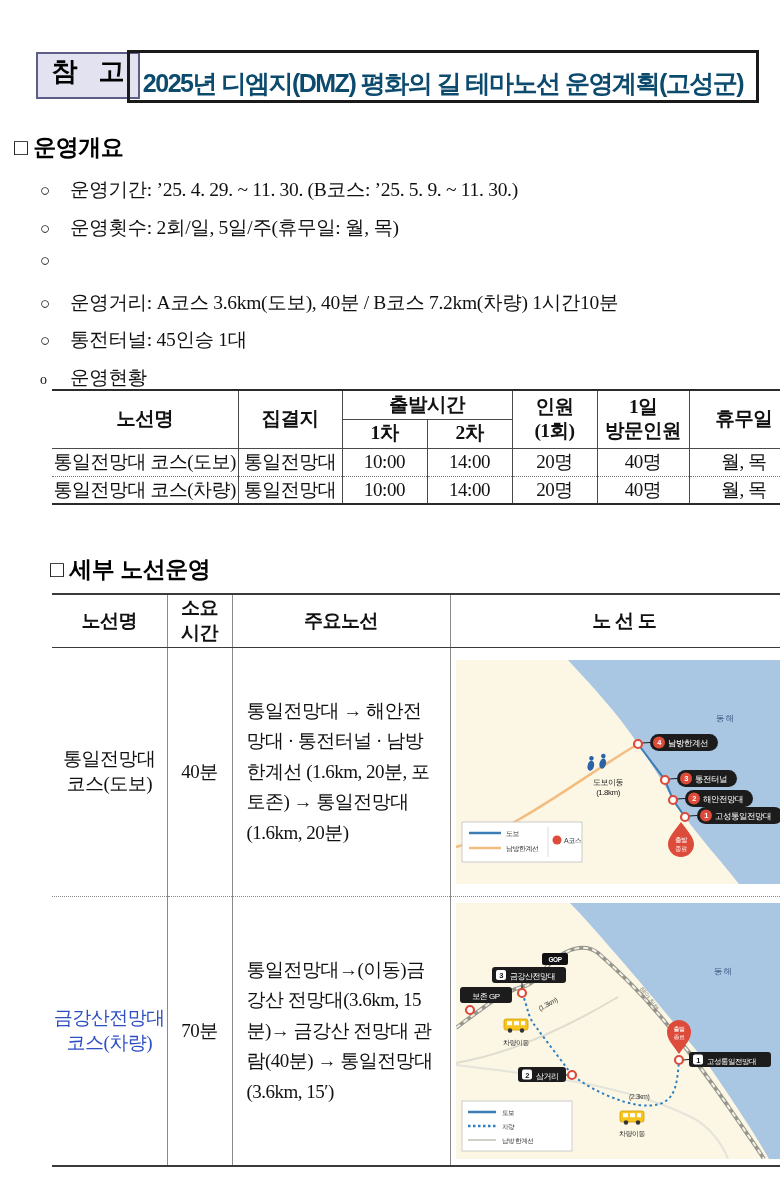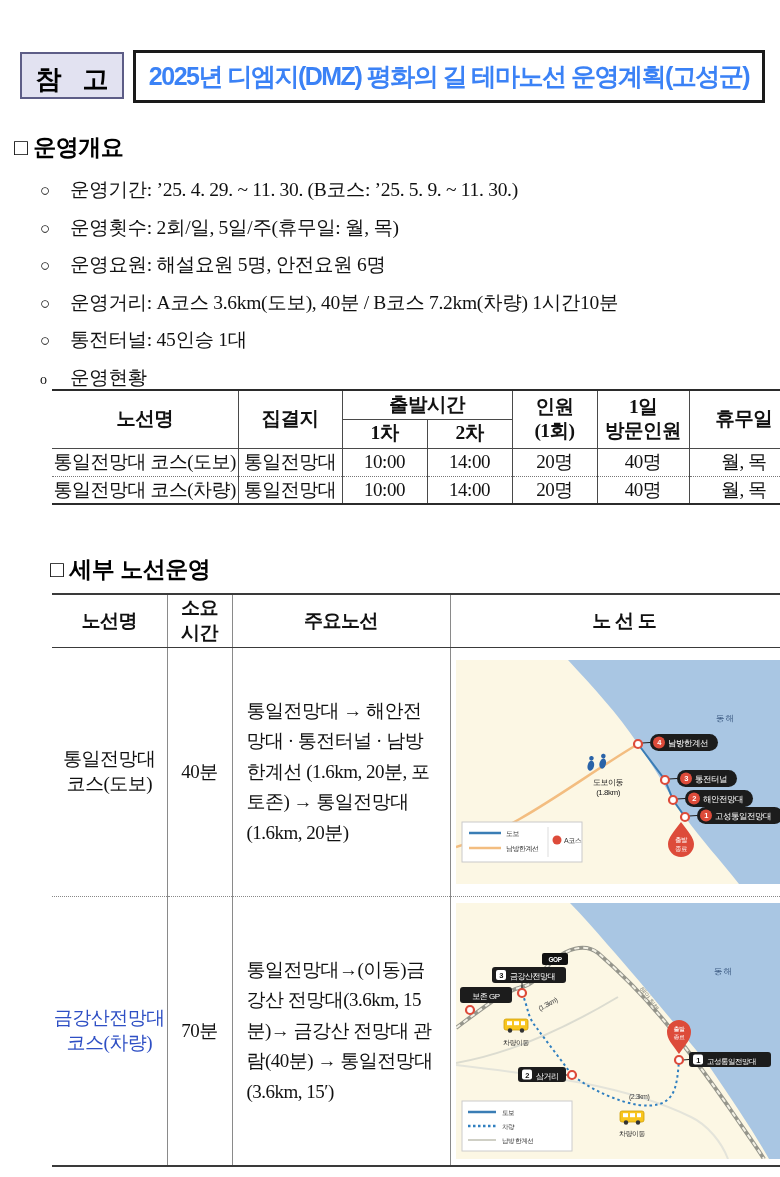--- a/index.html
+++ b/index.html
@@ -1,26 +1,26 @@
 <!DOCTYPE html>
 <html><head>
 <meta charset="utf-8">
 <style>
   html,body{margin:0;padding:0;background:#ffffff;}
   .page{position:relative;width:780px;height:1177px;background:#ffffff;overflow:hidden;
         font-family:"Liberation Sans",sans-serif;color:#111;}
   .serif{font-family:"Liberation Serif",serif;}
 
   
-  .ref-box{position:absolute;left:20px;top:52px;width:93px;height:43px;
-    background:#e2e2f1;border:2px solid #5d5d87;display:flex;align-items:flex-end;justify-content:center;
+  .ref-box{position:absolute;left:36px;top:52px;width:93px;height:43px;
+    background:#e2e2f1;border:2px solid #5d5d87;display:flex;align-items:flex-start;justify-content:center;
     font-size:26px;font-weight:bold;letter-spacing:7px;padding-left:7px;color:#000;}
-  .title-box{position:absolute;left:133px;top:50px;width:626px;height:47px;
-    border:3px solid #1a1a1a;display:flex;align-items:center;justify-content:center;
-    font-size:25px;font-weight:bold;letter-spacing:-1.5px;color:#3b82f6;white-space:nowrap;}
+  .title-box{position:absolute;left:127px;top:50px;width:626px;height:47px;
+    border:3px solid #1a1a1a;display:flex;align-items:flex-end;justify-content:center;
+    font-size:25px;font-weight:bold;letter-spacing:-1.5px;color:#0c4a6e;white-space:nowrap;}
 
   
   .sec-head{position:absolute;left:14px;font-size:23px;font-weight:bold;letter-spacing:-0.5px;color:#000;}
   #sec1-head{top:132px;}
   #sec2-head{top:554px;margin-left:36px;}
 
   
   .bullets{position:absolute;left:40px;top:176px;width:720px;}
   .bullets .row{display:flex;align-items:baseline;height:37.5px;font-size:19.5px;letter-spacing:-0.3px;}
   .bullets .marker{width:30px;flex:0 0 30px;font-size:17px;}
@@ -71,21 +71,20 @@
     <div class="row">
       <span class="marker">○</span>
       <span>운영기간: ’25. 4. 29. ~ 11. 30. (B코스: ’25. 5. 9. ~ 11. 30.)</span>
     </div>
     <div class="row">
       <span class="marker">○</span>
       <span>운영횟수: 2회/일, 5일/주(휴무일: 월, 목)</span>
     </div>
     <div class="row">
       <span class="marker">○</span>
-      <span>운영요원: 해설요원 5명, 안전요원 6명</span>
     </div>
     <div class="row">
       <span class="marker">○</span>
       <span>운영거리: A코스 3.6km(도보), 40분 / B코스 7.2km(차량) 1시간10분</span>
     </div>
     <div class="row">
       <span class="marker">○</span>
       <span>통전터널: 45인승 1대</span>
     </div>
     <div class="row">

